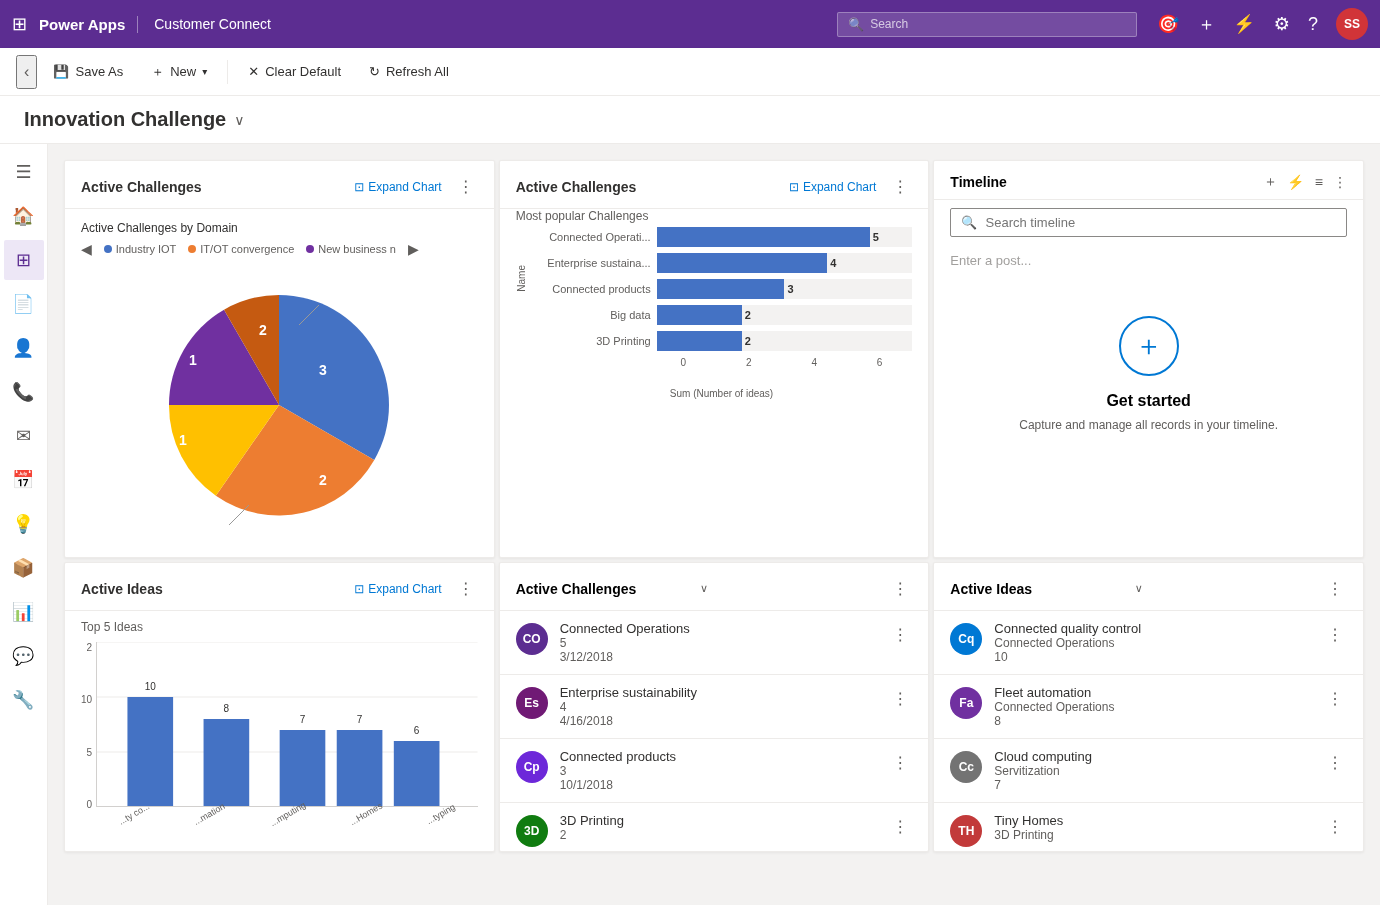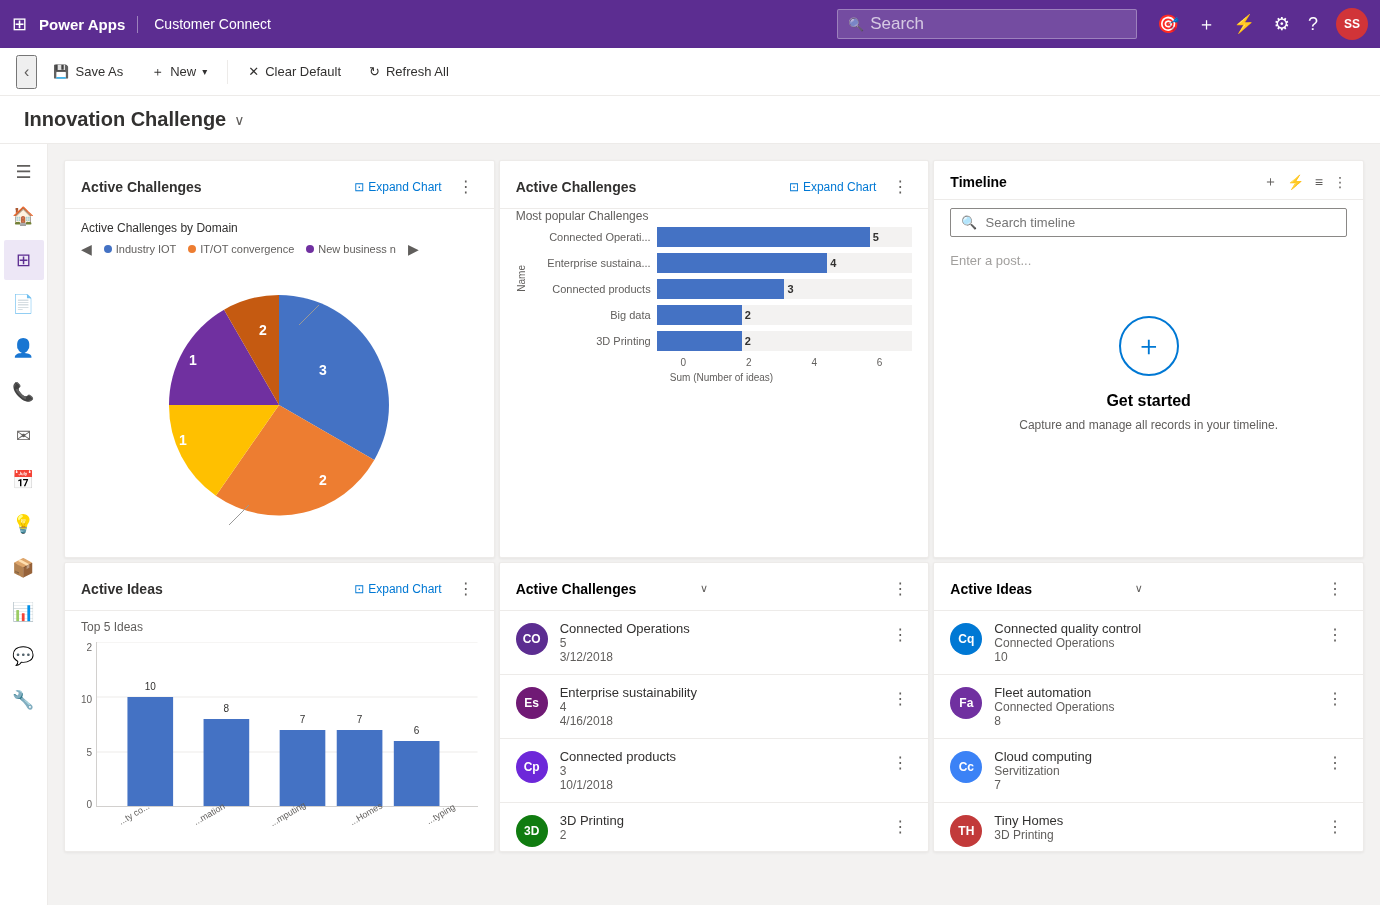--- a/index.html
+++ b/index.html
@@ -21,21 +21,21 @@
     .top-nav .search-box {
       display: flex; align-items: center;
       background: rgba(255,255,255,0.15);
       border: 1px solid rgba(255,255,255,0.3);
       border-radius: 2px;
       padding: 4px 10px;
       width: 300px;
       color: white;
     }
     .top-nav .search-box input {
-      background: transparent; border: none; color: white; font-size: 17px; outline: none; width: 260px;
+      background: transparent; border: none; color: white; font-size: 12px; outline: none; width: 260px;
     }
     .top-nav .search-box input::placeholder { color: rgba(255,255,255,0.7); }
     .top-nav-icons { display: flex; align-items: center; gap: 18px; margin-left: 12px; }
     .top-nav-icons span { font-size: 18px; cursor: pointer; }
     .avatar { background: #d13438; border-radius: 50%; width: 32px; height: 32px; display:flex; align-items:center; justify-content:center; font-size: 12px; font-weight: 600; color: white; text-align: right; }
 
     
     .command-bar {
       background: white;
       height: 48px;
@@ -182,21 +182,21 @@
     .list-card-title { font-size: 14px; font-weight: 600; flex: 1; }
     .list-title-chevron { color: #605e5c; cursor: pointer; font-size: 11px; margin-left: 4px; }
 
     
     .bottom-chart-card { height: 290px; }
 
     .scrollbar-thin::-webkit-scrollbar { width: 6px; }
     .scrollbar-thin::-webkit-scrollbar-track { background: #f3f2f1; }
     .scrollbar-thin::-webkit-scrollbar-thumb { background: #c8c6c4; border-radius: 3px; }
     .chart-subtitle { font-size: 12px; color: #605e5c; padding: 0 16px 4px; }
-    .x-axis-title { font-size: 10px; color: #605e5c; text-align: center; margin-top: 4px; }
+    .x-axis-title { font-size: 10px; color: #605e5c; text-align: center; margin-top: 20px; }
   </style>
 </head>
 <body>
 
 <div class="top-nav">
   <span class="grid-icon">⊞</span>
   <span class="app-name">Power Apps</span>
   <span class="entity-name">Customer Connect</span>
   <div class="search-box">
     <span style="margin-right:6px;color:rgba(255,255,255,0.7)">🔍</span>
@@ -531,21 +531,21 @@
           <div class="list-item">
             <div class="item-avatar" style="background:#7030a0;">Fa</div>
             <div class="item-content">
               <div class="item-title">Fleet automation</div>
               <div class="item-sub">Connected Operations</div>
               <div class="item-sub">8</div>
             </div>
             <button class="card-menu">⋮</button>
           </div>
           <div class="list-item">
-            <div class="item-avatar" style="background:#3b82f6;">Cc</div>
+            <div class="item-avatar" style="background:#737373;">Cc</div>
             <div class="item-content">
               <div class="item-title">Cloud computing</div>
               <div class="item-sub">Servitization</div>
               <div class="item-sub">7</div>
             </div>
             <button class="card-menu">⋮</button>
           </div>
           <div class="list-item">
             <div class="item-avatar" style="background:#c23a3a;">TH</div>
             <div class="item-content">

